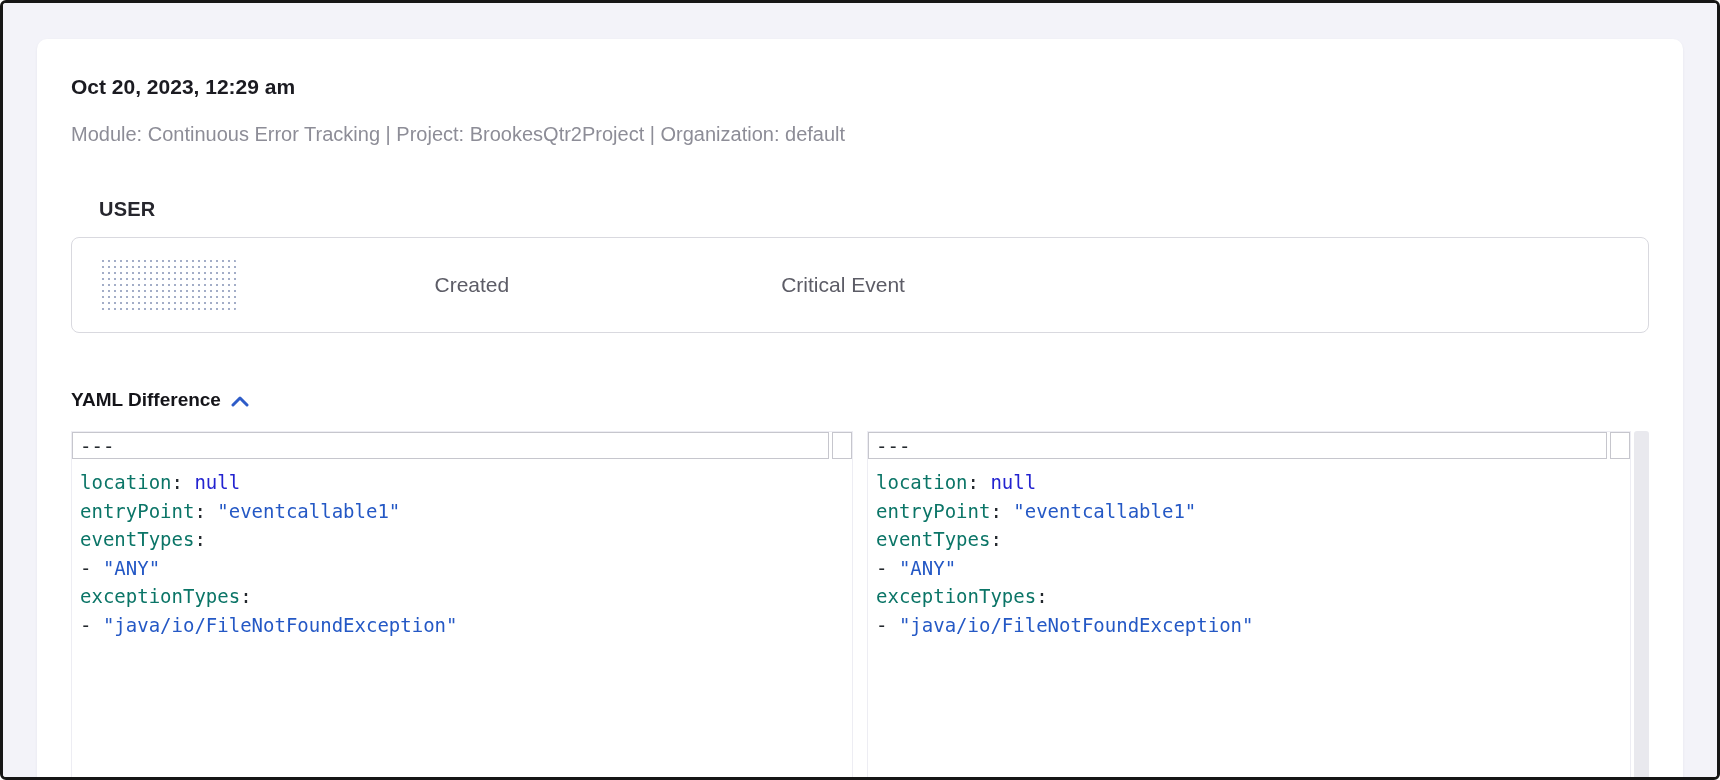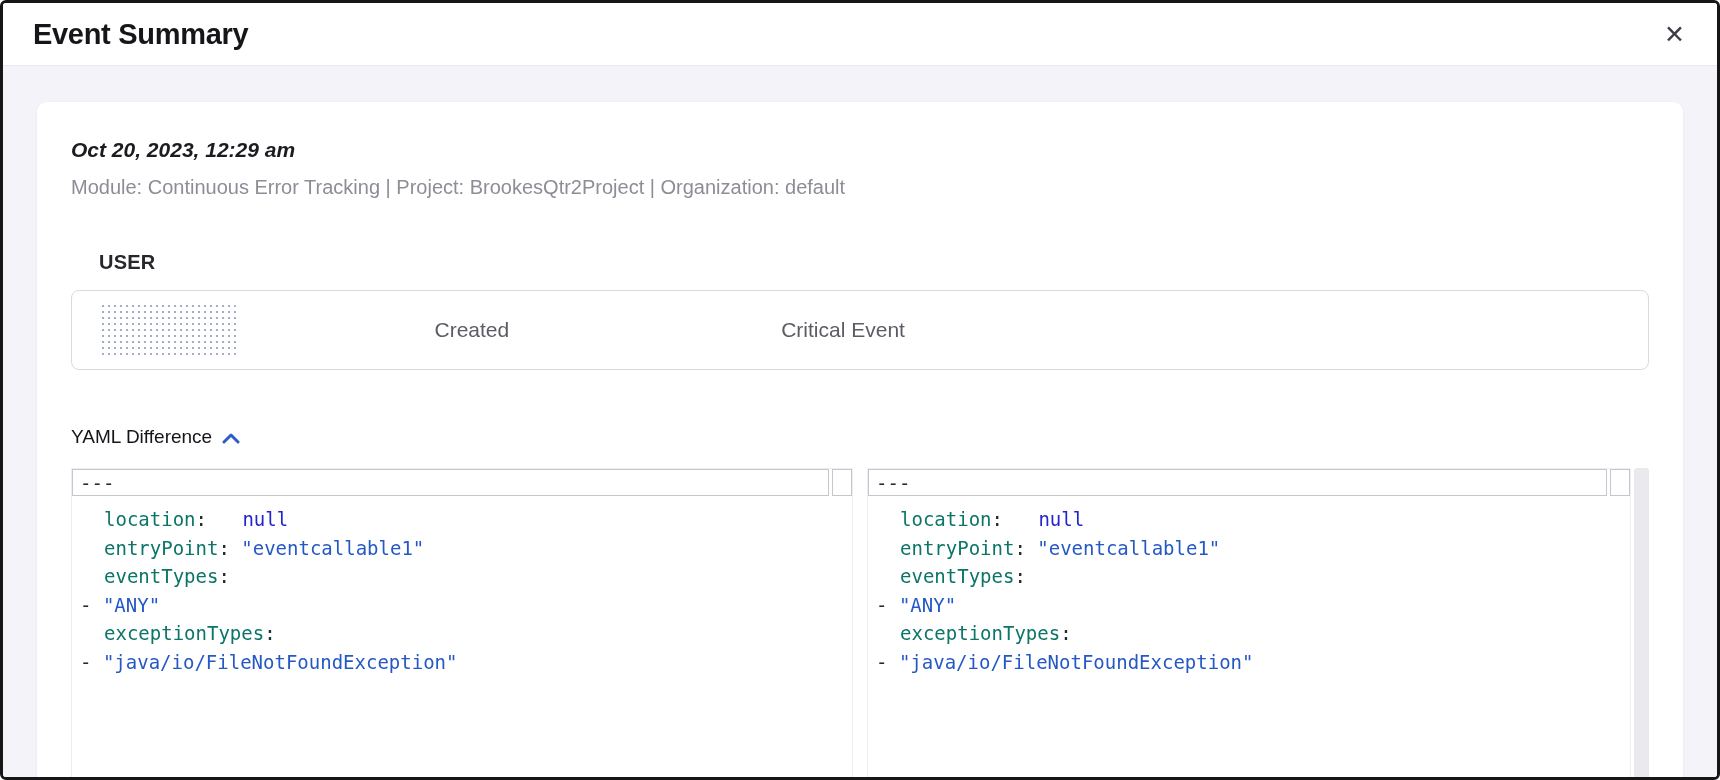--- a/index.html
+++ b/index.html
@@ -39,53 +39,53 @@
   }
 
   .card {
     background: #ffffff;
     border-radius: 10px;
     box-shadow: 0 1px 3px rgba(25,25,50,0.06);
     padding: 36px 34px;
     min-height: 980px;
   }
 
-  .timestamp { font-size: 21px; font-weight: 700; color: #1b1b21; margin-bottom: 14px; font-style: italic; }
+  .timestamp { font-size: 21px; font-weight: 700; color: #1b1b21; margin-bottom: 24px; }
   .meta { font-size: 20px; color: #8d8d97; }
 
   .event-table { margin-top: 52px; }
   .thead, .trow {
     display: grid;
     grid-template-columns: 23% 22% 22% 33%;
     align-items: center;
   }
   .thead { margin-bottom: 16px; }
   .th {
     font-size: 20px; font-weight: 700; color: #26262d; letter-spacing: 0.2px;
   }
   .th-user { padding-left: 28px; }
   .trow {
     border: 1px solid #d9d9df;
     border-radius: 8px;
-    height: 80px;
+    height: 96px;
     font-size: 21px; color: #5c5c66;
     background: #ffffff;
   }
   .td-user { padding-left: 28px; }
   .td-name { padding-left: 84px; }
   .redacted {
     width: 136px; height: 54px; border-radius: 4px;
     background-image: radial-gradient(rgba(72,92,144,0.50) 1px, transparent 1.3px);
     background-size: 6px 6px;
   }
 
   .yaml-header {
     margin-top: 56px;
     display: inline-flex; align-items: center; gap: 10px;
-    font-size: 19px; font-weight: 400; color: #141419;
+    font-size: 19px; font-weight: 700; color: #141419;
     cursor: pointer;
   }
   .chevron-up { display: inline-block; margin-top: 2px; }
 
   .diff-container { margin-top: 20px; display: flex; gap: 14px; }
   .panel-wrap { flex: 1 1 0; display: flex; min-width: 0; }
   .code-panel {
     flex: 1 1 auto; min-width: 0;
     background: #ffffff;
     border: 1px solid #ededf3;
@@ -106,43 +106,37 @@
   .scroll-corner {
     flex: 0 0 20px; width: 20px;
     border: 1px solid #c6c6cd;
     margin-left: 3px;
     background: #ffffff;
   }
   .code-body { padding: 9px 8px; }
   .code-line { line-height: 28.5px; white-space: pre; }
 
   .tok-plain { color: var(--tok-plain, #24292e); }
-  .tok-key { color: var(--tok-key, #0b7567); margin-left: 24px; }
+  .tok-key { color: var(--tok-key, #0b7567); }
   .tok-string { color: var(--tok-string, #2458c5); }
-  .tok-null { color: var(--tok-null, #2323d0); margin-left: 24px; }
+  .tok-null { color: var(--tok-null, #2323d0); }
 
   .vscroll {
     flex: 0 0 15px; width: 15px;
     margin-left: 3px;
     background: #e9e9ee;
     border-radius: 3px;
     height: 420px;
   }
 </style>
 </head>
 <body>
 
 <div class="frame">
 
-  <header class="modal-header">
-    <h1 class="modal-title">Event Summary</h1>
-    <button class="close-btn">
-      <span>✕</span>
-    </button>
-  </header>
 
   <main class="modal-body">
     <section class="card">
 
       <div class="timestamp">Oct 20, 2023, 12:29 am</div>
       <div class="meta">Module: Continuous Error Tracking | Project: BrookesQtr2Project | Organization: default</div>
 
       <div class="event-table">
         <div class="thead">
           <div class="th th-user">USER</div>

